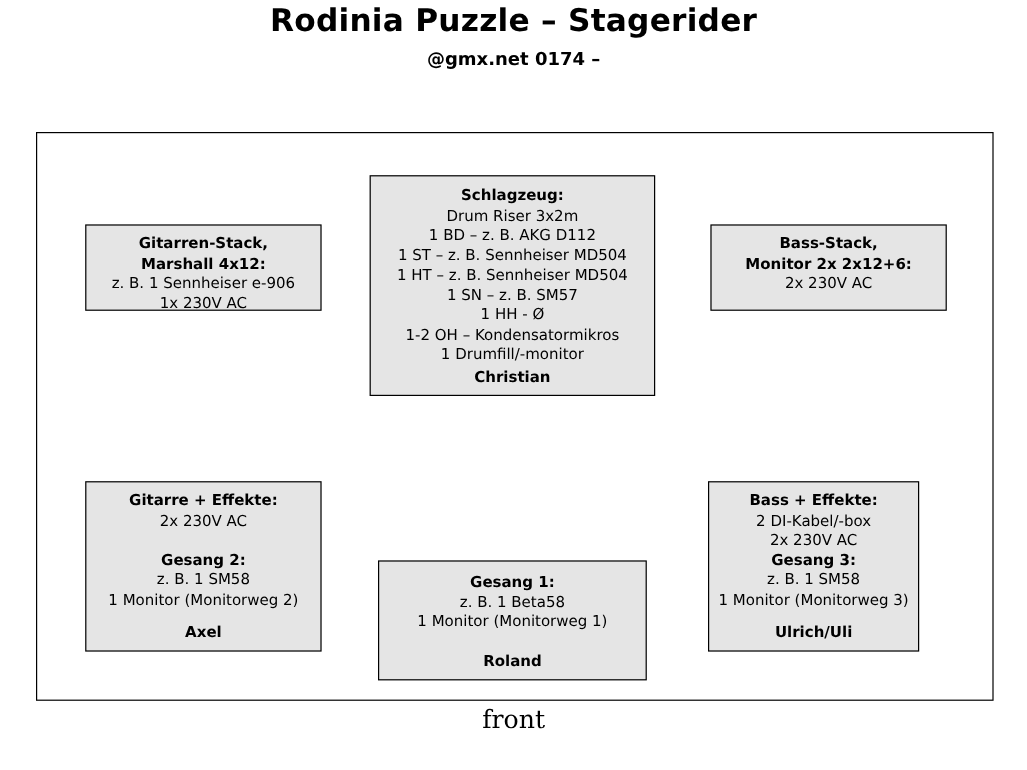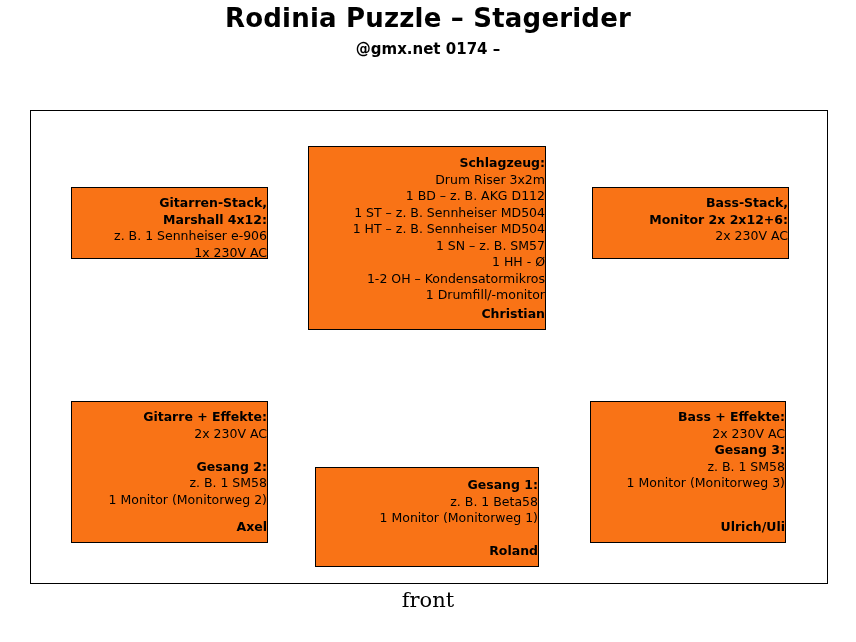--- a/index.html
+++ b/index.html
@@ -59,22 +59,22 @@
     text-align: center;
     font-size: 21px;
     font-family: "DejaVu Serif", serif;
   }
 
   
   .eq-box {
     position: absolute;
     border: 1.5px solid #000000;
     box-sizing: border-box;
-    background: #f97316;
-    text-align: right;
+    background: #e5e5e5;
+    text-align: center;
     font-size: 12.5px;
     line-height: 16.5px;
     display: flex;
     flex-direction: column;
     justify-content: flex-start;
     padding-top: 7px;
   }
   .eq-line { white-space: nowrap; }
   .eq-line.bold { font-weight: bold; }
   .eq-line.spacer { height: 16.5px; }
@@ -84,21 +84,21 @@
     font-weight: bold;
     white-space: nowrap;
   }
 
   
   #box-guitar-stack { left: 40px;  top: 76px;  width: 197px; height: 72px; }
   #box-drums        { left: 277px; top: 35px;  width: 238px; height: 184px; }
   #box-bass-stack   { left: 561px; top: 76px;  width: 197px; height: 72px; }
   #box-guitar-fx    { left: 40px;  top: 290px; width: 197px; height: 142px; }
   #box-vocals-1     { left: 284px; top: 356px; width: 224px; height: 100px; }
-  #box-bass-fx      { left: 559px; top: 290px; width: 196px; height: 142px; }
+  #box-bass-fx      { left: 559px; top: 290px; width: 176px; height: 142px; }
 
   #box-drums    { padding-top: 8px; font-size: 12.5px; }
   #box-vocals-1 { padding-top: 9px; }
 </style>
 </head>
 <body>
 
 <div id="header">
   <h1 id="doc-title">Rodinia Puzzle – Stagerider</h1>
   <div id="doc-subtitle">@gmx.net  0174 –</div>
@@ -144,20 +144,21 @@
 
   <div class="eq-box" id="box-vocals-1">
       <div class="eq-line bold">Gesang 1:</div>
       <div class="eq-line">z. B. 1 Beta58</div>
       <div class="eq-line">1 Monitor (Monitorweg 1)</div>
       <div class="eq-owner">Roland</div>
     </div>
 
   <div class="eq-box" id="box-bass-fx">
       <div class="eq-line bold">Bass + Effekte:</div>
+      <div class="eq-line">2 DI-Kabel/-box</div>
       <div class="eq-line">2x 230V AC</div>
       <div class="eq-line bold">Gesang 3:</div>
       <div class="eq-line">z. B. 1 SM58</div>
       <div class="eq-line">1 Monitor (Monitorweg 3)</div>
       <div class="eq-owner">Ulrich/Uli</div>
     </div>
 
 </div>
 
 <div id="front-label">front</div>

